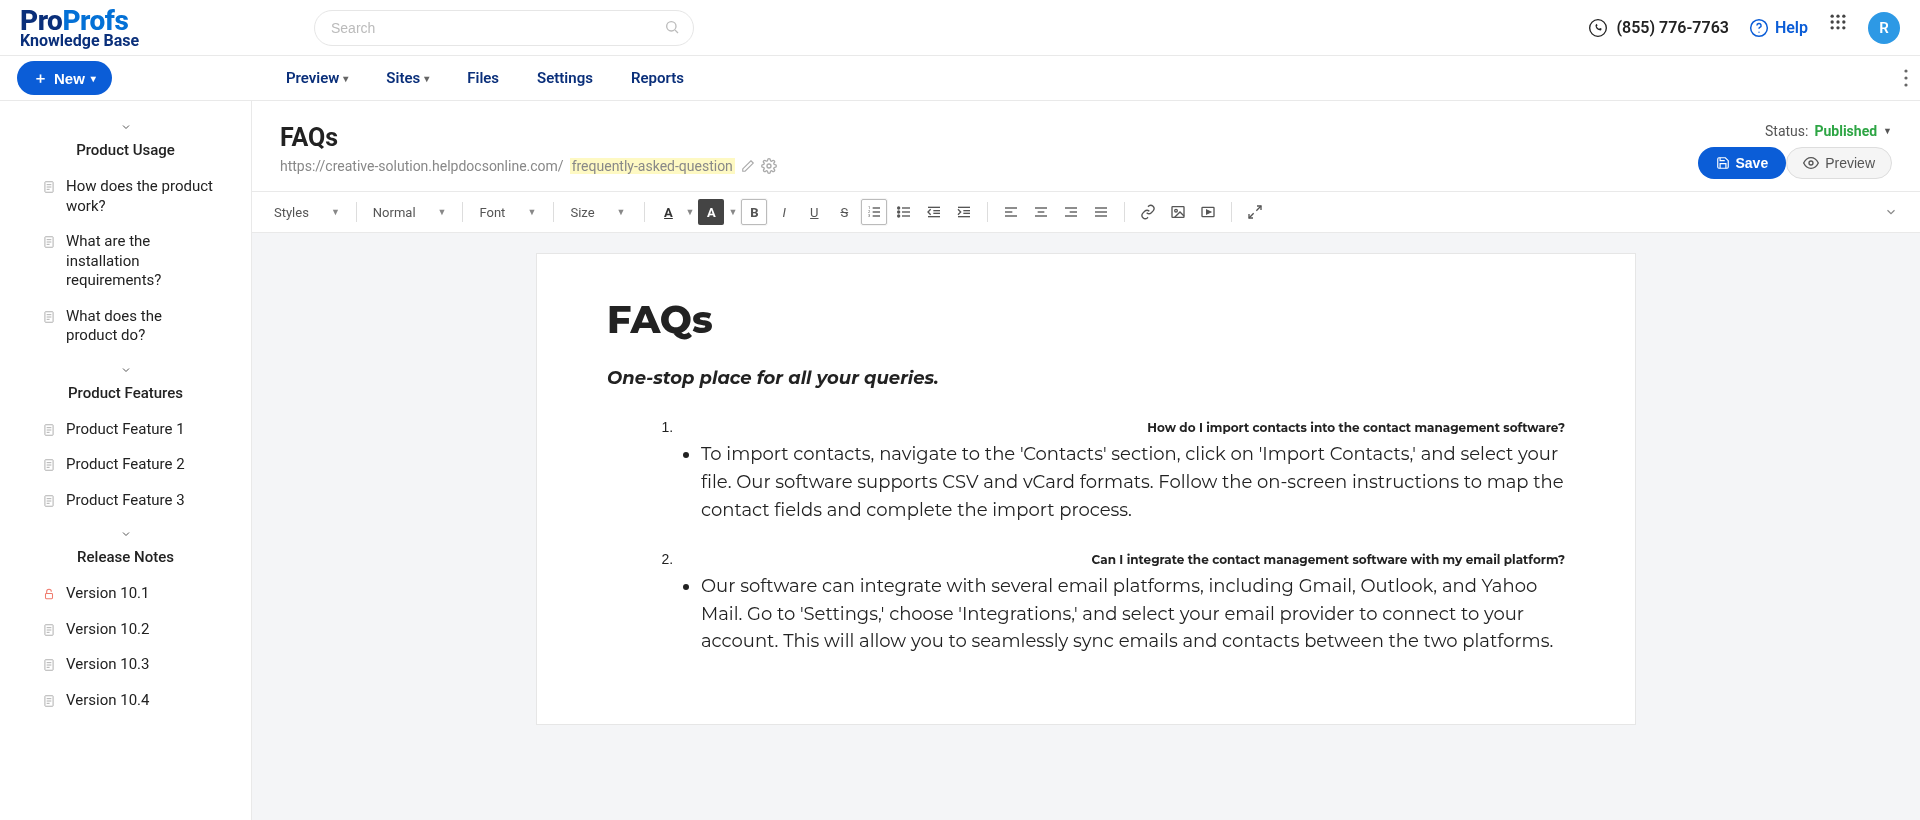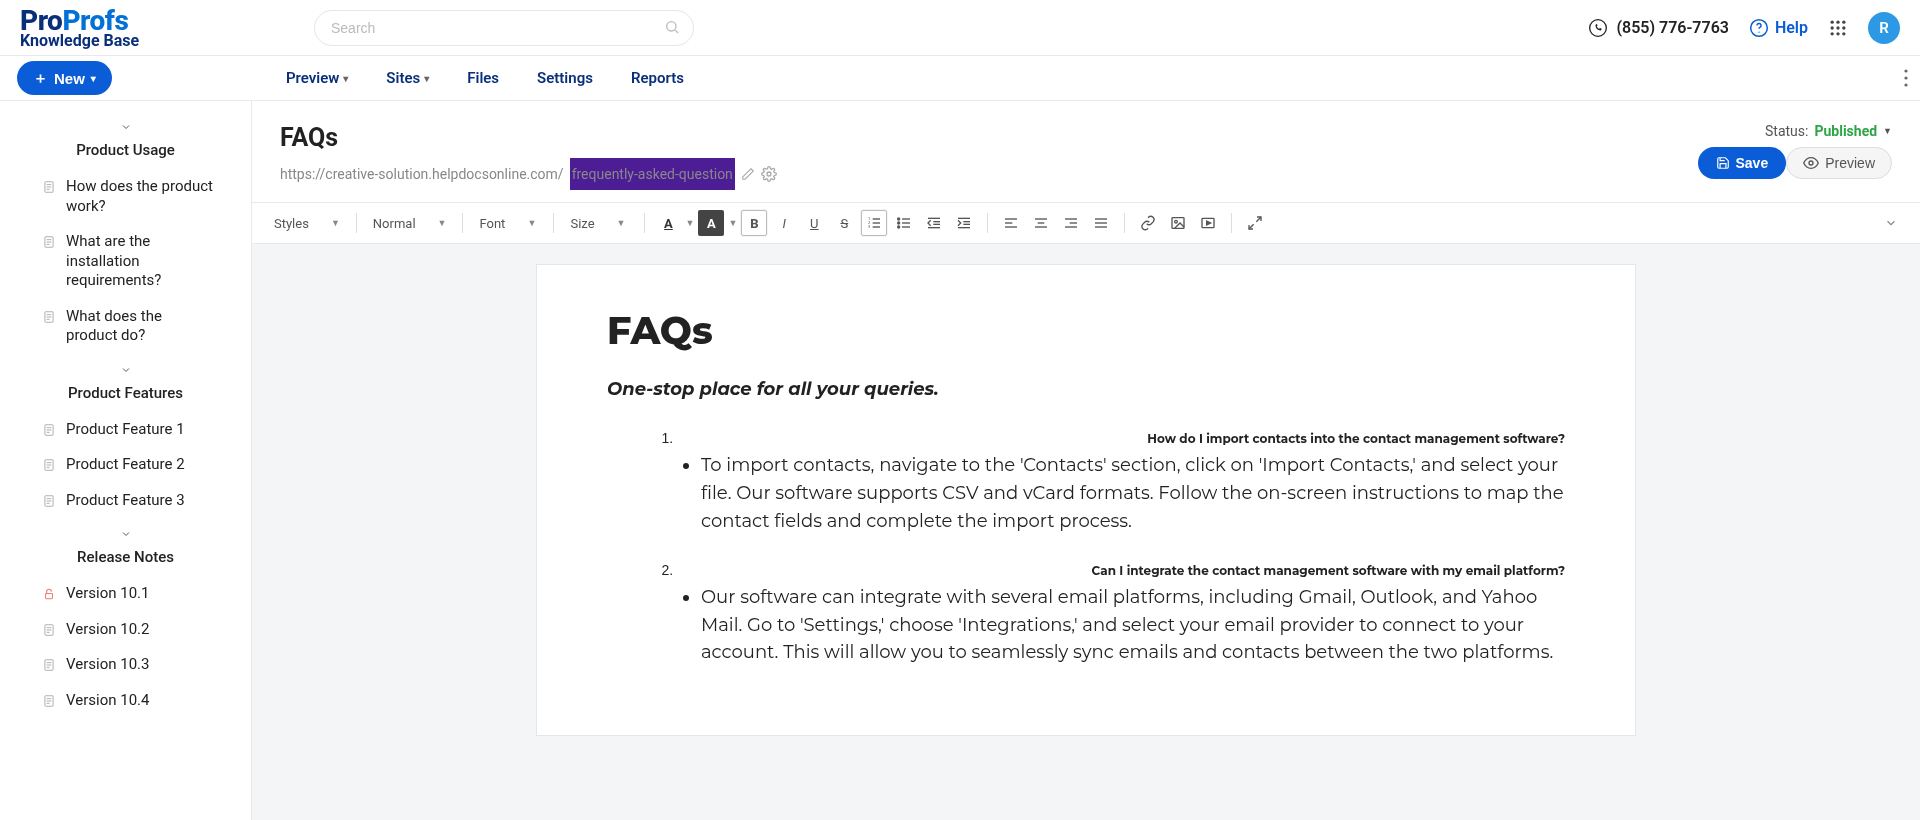--- a/index.html
+++ b/index.html
@@ -11,21 +11,21 @@
 .logo-main { font-size:28px; font-weight:800; letter-spacing:-.5px; line-height:1; }
 .logo-pro { color:#0a2f7a; }
 .logo-profs { color:#0471d6; }
 .logo-sub { font-size:16px; font-weight:700; color:#0a2f7a; line-height:1; margin-top:-2px; align-self:flex-end; padding-right:2px; }
 
 .search-wrap { position:absolute; left:314px; top:10px; }
 .search { width:380px; height:36px; border:1px solid #e6e6e6; border-radius:18px; padding:0 40px 0 16px; font-size:14px; color:#888; background:#fff; outline:none; }
 .search::placeholder{ color:#bbb; }
 .search-icon { position:absolute; right:14px; top:9px; color:#bbb; }
 
-.top-right { margin-left:auto; display:flex; align-items:center; gap:20px; }
+.top-right { margin-left:auto; display:flex; gap:20px; }
 .phone { display:flex; align-items:center; gap:8px; font-size:16px; font-weight:600; color:#222; }
 .help { display:flex; align-items:center; gap:6px; font-size:16px; font-weight:600; color:#0b5dd7; }
 .apps-icon { color:#444; }
 .avatar { width:32px; height:32px; border-radius:50%; background:#2d99e5; color:#fff; display:flex; align-items:center; justify-content:center; font-weight:600; font-size:15px; }
 
 
 .secondbar { height:44px; display:flex; align-items:center; padding-left:17px; }
 .new-btn { background:#0b5dd7; color:#fff; border:none; height:34px; padding:0 16px; border-radius:17px; font-size:15px; font-weight:600; display:flex; align-items:center; gap:6px; }
 .tabnav { display:flex; align-items:center; gap:38px; margin-left:174px; font-size:15px; font-weight:600; color:#0a2f7a; }
 .tabnav .item { display:flex; align-items:center; gap:4px; cursor:pointer; }
@@ -42,21 +42,21 @@
 .side-item .doc-icon { color:#aaa; flex-shrink:0; margin-top:2px; }
 .side-item .lock-icon { color:#ef7b6d; flex-shrink:0; margin-top:2px; }
 .side-item .label { max-width:150px; }
 
 
 .main { flex:1; border-top:1px solid #e9e9e9; display:flex; flex-direction:column; overflow:hidden; }
 .page-head { padding:22px 28px 12px 28px; display:flex; align-items:flex-start; }
 .page-head-left { }
 .page-title { font-size:25px; font-weight:700; color:#222; margin-bottom:6px; }
 .page-url { font-size:14px; color:#888; display:flex; align-items:center; gap:6px; }
-.page-url .slug { background:#4c1d95; color:#888; padding:8px 2px; }
+.page-url .slug { background:#fef9c3; color:#888; padding:0 2px; }
 .page-head-right { margin-left:auto; text-align:right; }
 .status-row { font-size:14px; color:#555; display:flex; align-items:center; gap:6px; justify-content:flex-end; margin-bottom:8px; }
 .status-val { color:#2da544; font-weight:700; }
 .btn-row { display:flex; gap:0; justify-content:center; }
 .btn-save { background:#0b5dd7; color:#fff; border:none; height:32px; padding:0 18px; border-radius:16px; font-size:14px; font-weight:600; display:flex; align-items:center; gap:6px; }
 .btn-prev { background:#f5f5f5; color:#555; border:1px solid #ddd; height:32px; padding:0 16px; border-radius:16px; font-size:14px; display:flex; align-items:center; gap:6px; }
 
 
 .ed-toolbar { height:42px; border-top:1px solid #e9e9e9; border-bottom:1px solid #e9e9e9; display:flex; align-items:center; padding:0 16px; gap:4px; font-size:13px; color:#555; }
 .tb-select { display:flex; align-items:center; gap:22px; height:24px; padding:0 6px; cursor:pointer; min-width:70px; }

